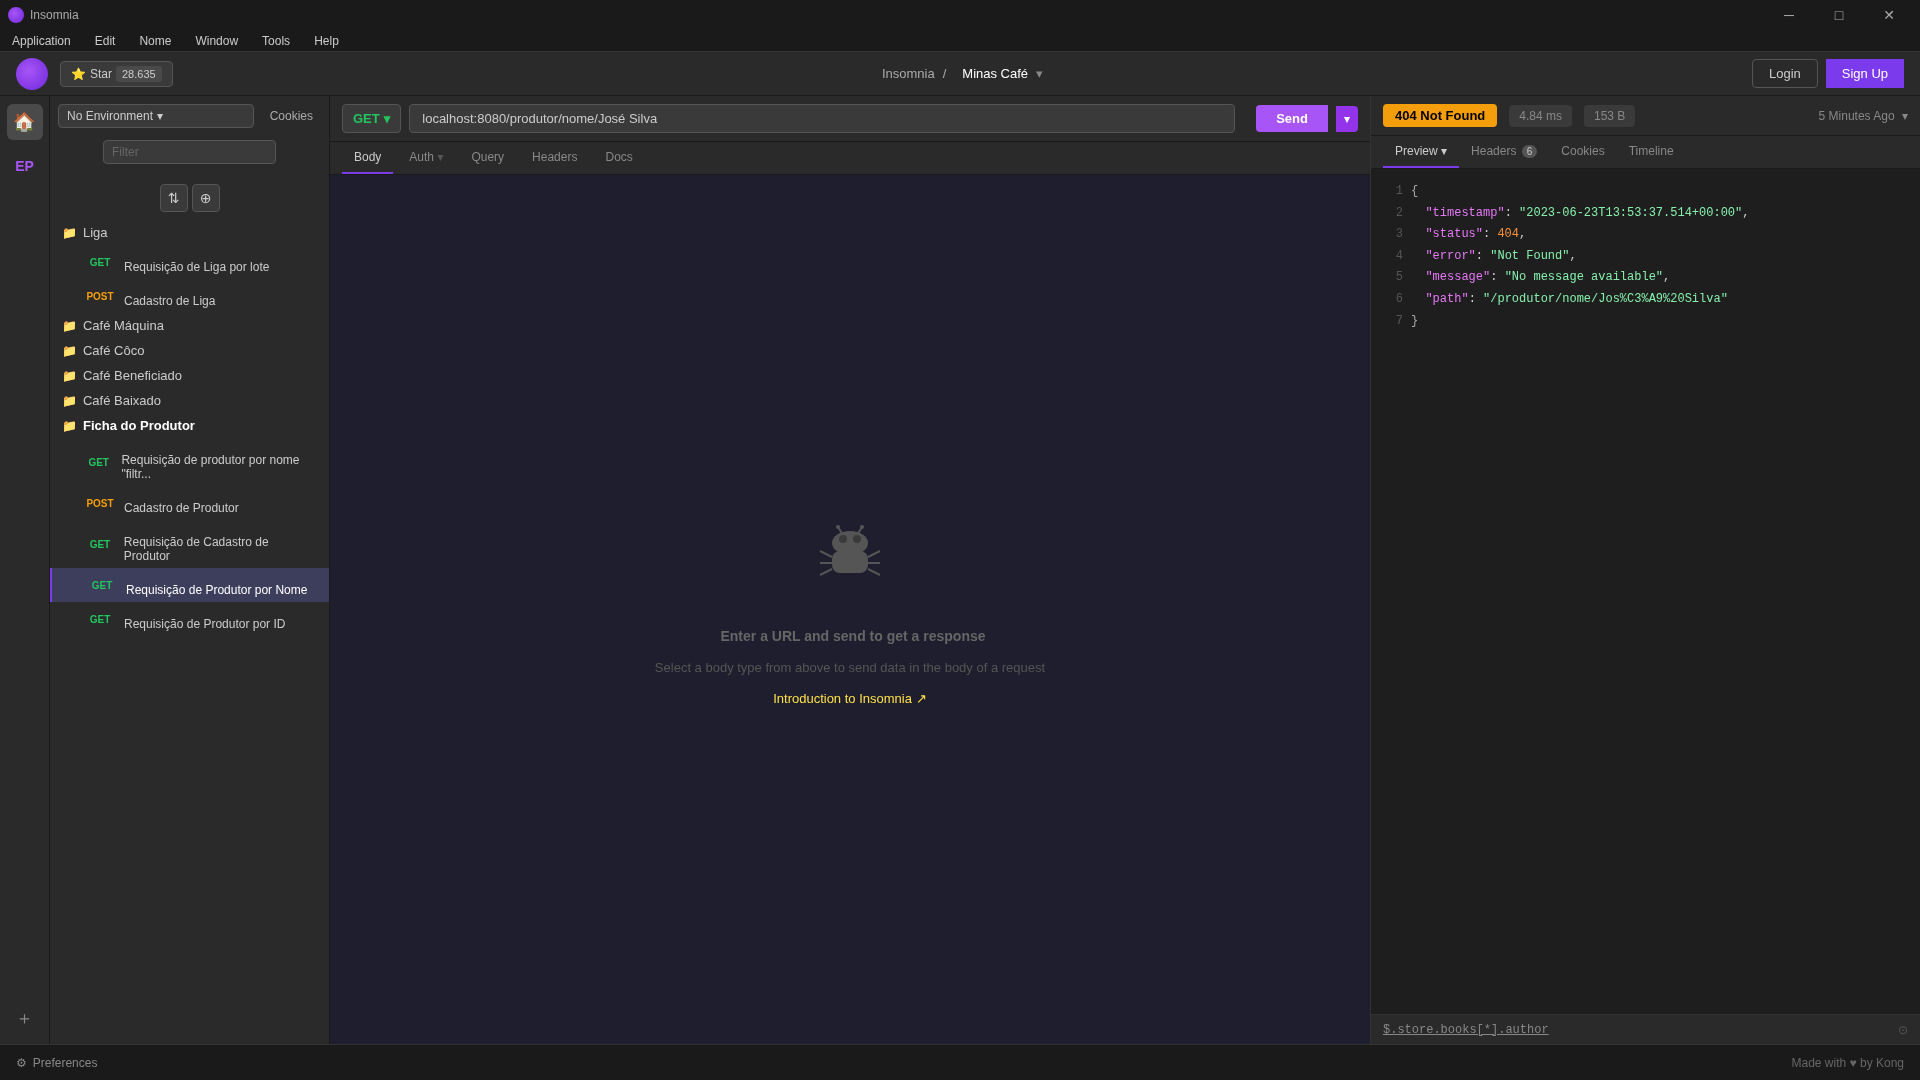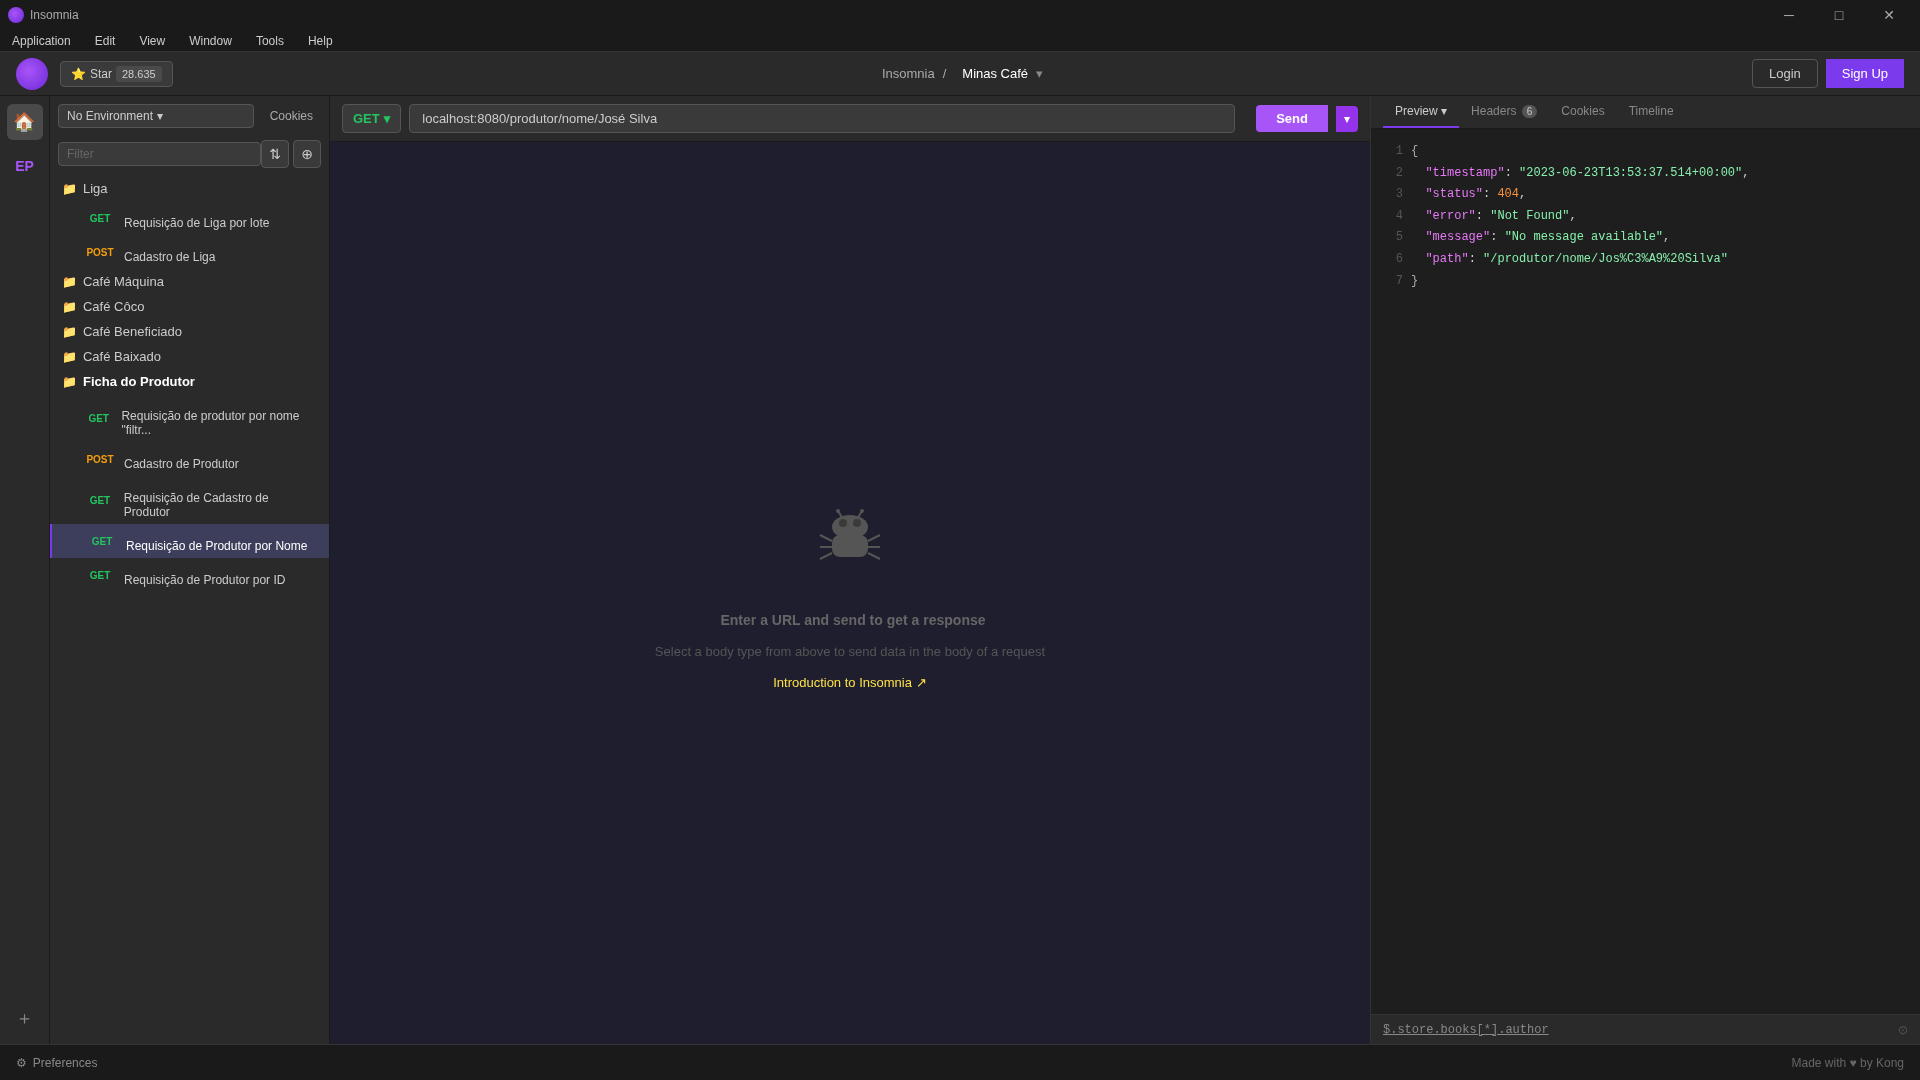--- a/index.html
+++ b/index.html
@@ -210,21 +210,22 @@
       border: none;
       color: #aaa;
       cursor: pointer;
       font-size: 12px;
       padding: 4px 8px;
     }
     .sidebar-filter-row {
       display: flex;
       align-items: center;
       padding: 4px 8px;
-      gap: 0;
+      gap: 20px;
+      flex-direction: column;
     }
     .filter-input {
       flex: 1;
       background: #3a3a3a;
       border: 1px solid #555;
       border-radius: 4px;
       padding: 4px 8px;
       color: #ccc;
       font-size: 12px;
     }
@@ -536,21 +537,21 @@
   <div class="title-bar-controls">
     <button class="title-btn">─</button>
     <button class="title-btn">□</button>
     <button class="title-btn close">✕</button>
   </div>
 </div>
 
 <div class="menu-bar">
   <span class="menu-item">Application</span>
   <span class="menu-item">Edit</span>
-  <span class="menu-item">View</span>
+  <span class="menu-item">Nome</span>
   <span class="menu-item">Window</span>
   <span class="menu-item">Tools</span>
   <span class="menu-item">Help</span>
 </div>
 
 <div class="toolbar">
   <div class="toolbar-logo"></div>
   <button class="star-btn">
     <span>⭐</span>
     <span>Star</span>
@@ -659,20 +660,27 @@
     <div class="url-bar">
       <div class="method-selector">
         <span>GET</span>
         <span>▾</span>
       </div>
       <input class="url-input" value="localhost:8080/produtor/nome/José Silva" style="">
       <button class="send-btn">Send</button>
       <button class="send-dropdown">▾</button>
     </div>
 
+    <div class="request-tabs">
+      <div class="req-tab active">Body</div>
+      <div class="req-tab">Auth <span style="color:#555;">▾</span></div>
+      <div class="req-tab">Query</div>
+      <div class="req-tab">Headers</div>
+      <div class="req-tab">Docs</div>
+    </div>
 
     <div class="request-body">
       <div class="bug-icon">
         <svg width="80" height="80" viewBox="0 0 80 80" fill="none">
           <ellipse cx="40" cy="30" rx="18" ry="12" fill="#555"></ellipse>
           <rect x="22" y="38" width="36" height="22" rx="8" fill="#555"></rect>
           <circle cx="33" cy="26" r="4" fill="#3a3a3a"></circle>
           <circle cx="47" cy="26" r="4" fill="#3a3a3a"></circle>
 
           <line x1="33" y1="22" x2="28" y2="14" stroke="#555" stroke-width="2"></line>
@@ -692,20 +700,29 @@
       <div class="body-hint2">Select a body type from above to send data in the body of a request</div>
       <div class="intro-link">
         <span>Introduction to Insomnia</span>
         <span>↗</span>
       </div>
     </div>
   </div>
 
   <div class="response-panel">
 
+    <div class="response-header">
+      <span class="status-badge-404">404 Not Found</span>
+      <span class="resp-meta">4.84 ms</span>
+      <span class="resp-meta">153 B</span>
+      <span class="resp-timestamp">
+        <span>5 Minutes Ago</span>
+        <span style="margin-left:4px;">▾</span>
+      </span>
+    </div>
 
     <div class="response-tabs">
       <div class="resp-tab active">Preview <span>▾</span></div>
       <div class="resp-tab">Headers <span class="badge-count">6</span></div>
       <div class="resp-tab">Cookies</div>
       <div class="resp-tab">Timeline</div>
     </div>
 
     <div class="response-body">
       <div class="json-line">

